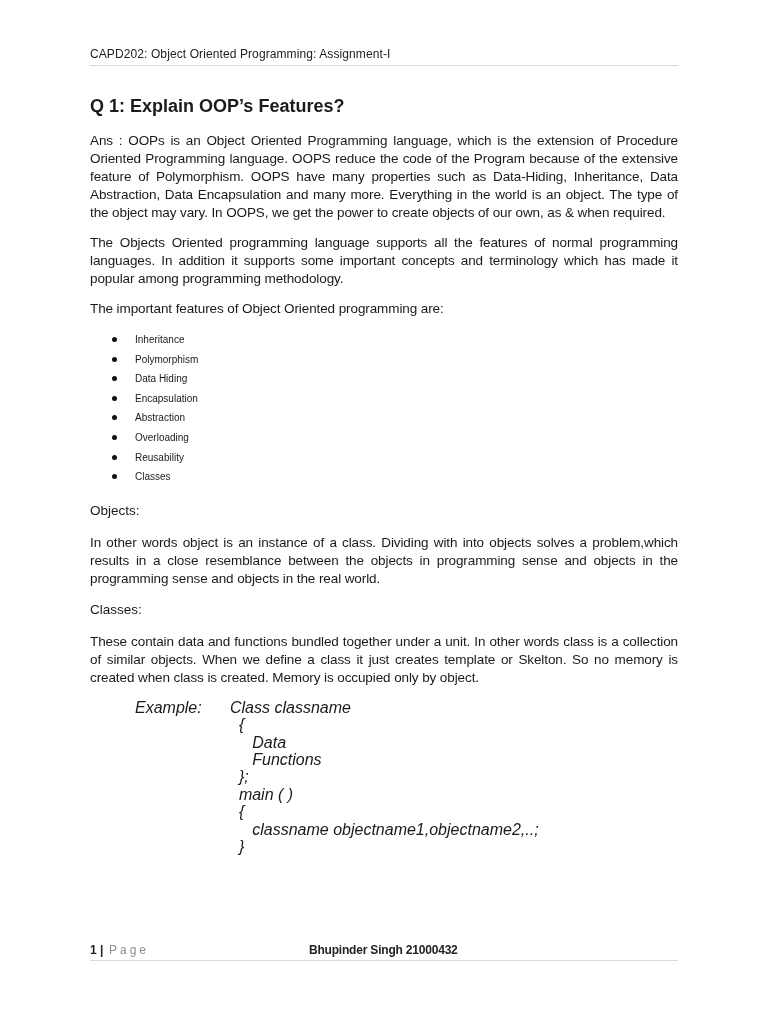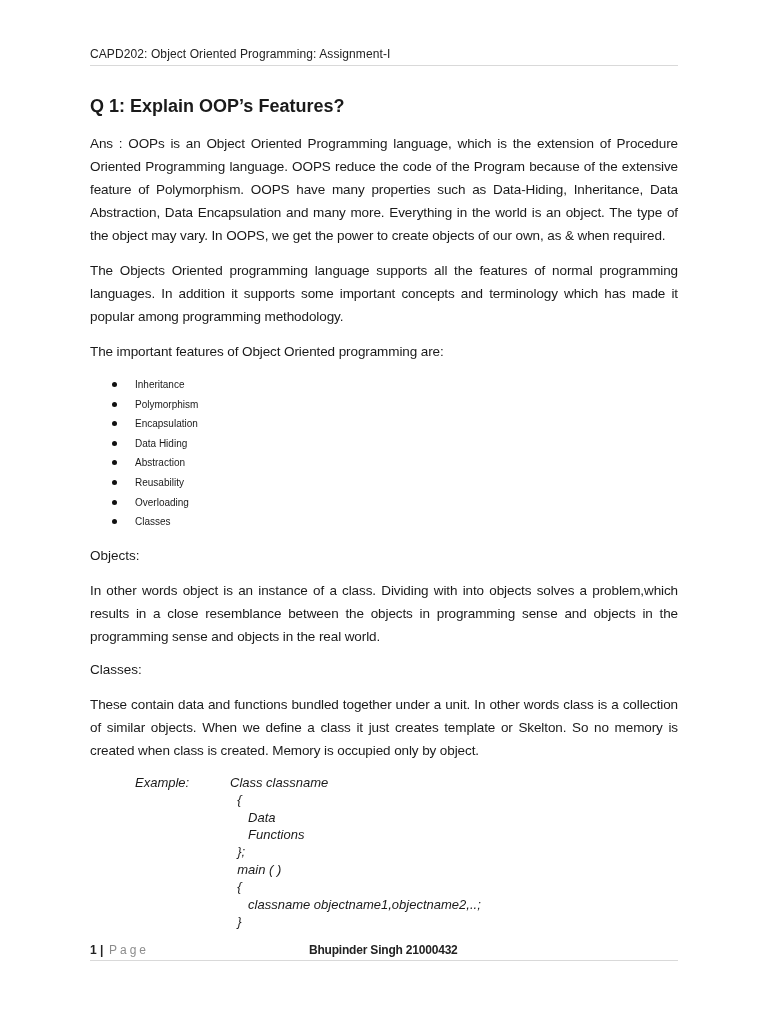--- a/index.html
+++ b/index.html
@@ -9,30 +9,30 @@
   }
   .page { position: absolute; left: 0; top: 0; width: 768px; height: 812px; background: #fff; }
   .header {
     position: absolute; left: 90px; top: 47px; width: 588px;
     font-size: 12px; color: #222; padding-bottom: 4px;
     border-bottom: 1px solid #d9d9d9; letter-spacing: 0.1px;
   }
   .content { position: absolute; left: 90px; top: 96px; width: 588px; }
   .q-title { font-weight: bold; font-size: 18px; margin: 0 0 16px 0; line-height: 20px; }
   p.body {
-    font-size: 13.5px; line-height: 23px; margin: 0 0 12px 0; text-align: justify;
+    font-size: 13.5px; line-height: 18px; margin: 0 0 12px 0; text-align: justify;
     letter-spacing: -0.1px;
   }
   .list { list-style: none; margin: 0 0 14px 0; padding: 0; }
   .list li { position: relative; padding-left: 45px; font-size: 10px; line-height: 19.6px; }
   .list li .bullet {
     position: absolute; left: 22px; top: 7px; width: 5px; height: 5px; border-radius: 50%; background: #111;
   }
   .subhead { font-weight: normal; font-size: 13.5px; margin: 0 0 14px 0; line-height: 19px; }
-  .example { position: relative; font-style: italic; font-size: 13px; line-height: 17.4px; margin-top: 10px; height: 160px; }
+  .example { position: relative; font-style: italic; font-size: 16px; line-height: 17.4px; margin-top: 10px; height: 160px; }
   .example .ex-label { position: absolute; left: 45px; top: 0; }
   .example .code { position: absolute; left: 140px; top: 0; }
   .example .code div { white-space: pre; }
   .footer {
     position: absolute; left: 90px; top: 943px; width: 588px; height: 17px;
     border-bottom: 1px solid #d9d9d9; font-size: 12px;
   }
   .footer .pnum { position: absolute; left: 0; top: 0; font-weight: bold; color: #222; }
   .footer .sep { position: absolute; left: 10px; top: 0; font-weight: bold; color: #222; }
   .footer .pword { position: absolute; left: 19px; top: 0; color: #8c8c8c; letter-spacing: 3px; }
@@ -48,25 +48,25 @@
   <div class="content">
     <div class="q-title">Q 1: Explain OOP’s Features?</div>
 
     <p class="body">Ans : OOPs is an Object Oriented Programming language, which is the extension of Procedure Oriented Programming language. OOPS reduce the code of the Program because of the extensive feature of Polymorphism. OOPS have many properties such as Data-Hiding, Inheritance, Data Abstraction, Data Encapsulation and many more. Everything in the world is an object. The type of the object may vary. In OOPS, we get the power to create objects of our own, as &amp; when required.</p>
     <p class="body">The Objects Oriented programming language supports all the features of normal programming languages. In addition it supports some important concepts and terminology which has made it popular among programming methodology.</p>
     <p class="body">The important features of Object Oriented programming are:</p>
 
     <ul class="list">
       <li><span class="bullet"></span><span>Inheritance</span></li>
       <li><span class="bullet"></span><span>Polymorphism</span></li>
+      <li><span class="bullet"></span><span>Data Hiding</span></li>
       <li><span class="bullet"></span><span>Encapsulation</span></li>
-      <li><span class="bullet"></span><span>Data Hiding</span></li>
       <li><span class="bullet"></span><span>Abstraction</span></li>
+      <li><span class="bullet"></span><span>Overloading</span></li>
       <li><span class="bullet"></span><span>Reusability</span></li>
-      <li><span class="bullet"></span><span>Overloading</span></li>
       <li><span class="bullet"></span><span>Classes</span></li>
     </ul>
 
     <div class="subhead">Objects:</div>
     <p class="body">In other words object is an instance of a class. Dividing with into objects solves a problem,which results in a close resemblance between the objects in programming sense and objects in the programming sense and objects in the real world.</p>
 
     <div class="subhead">Classes:</div>
     <p class="body">These contain data and functions bundled together under a unit. In other words class is a collection of similar objects. When we define a class it just creates template or Skelton. So no memory is created when class is created. Memory is occupied only by object.</p>
 
     <div class="example">

